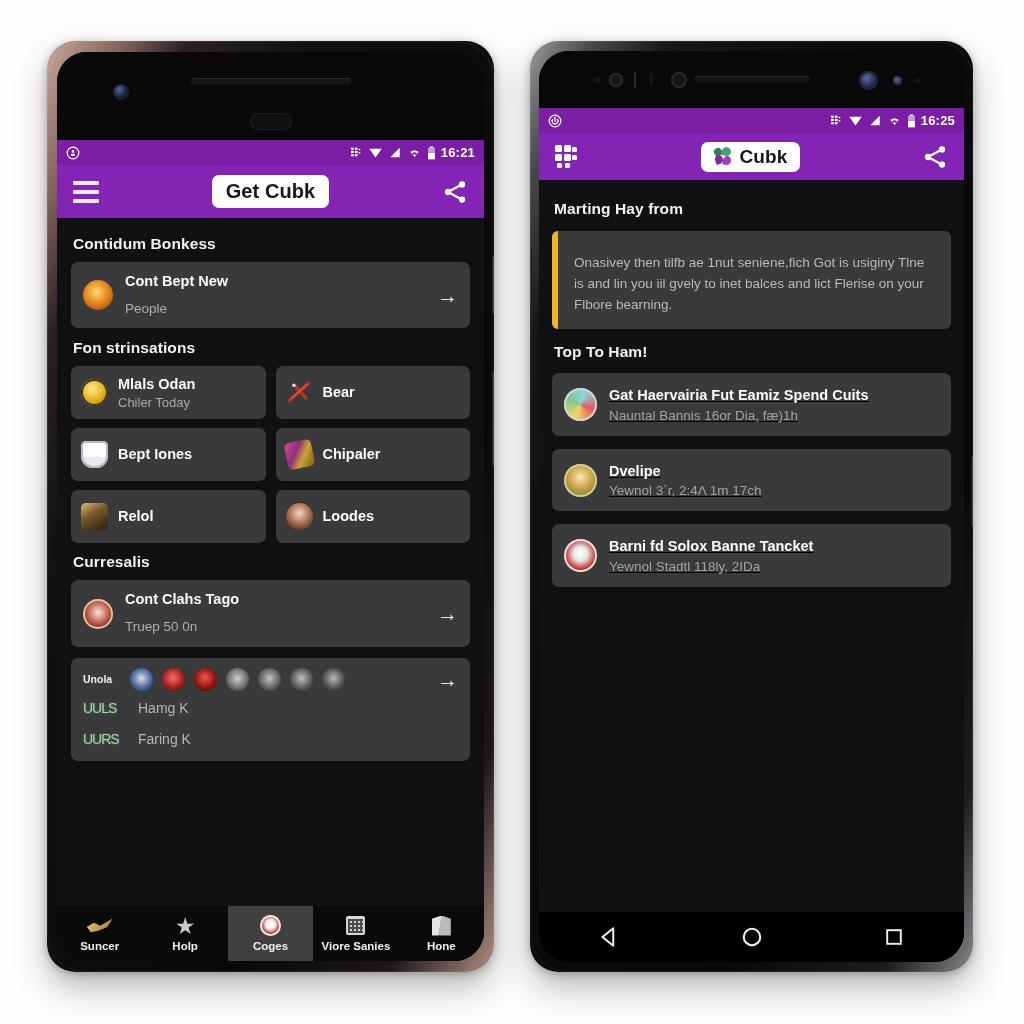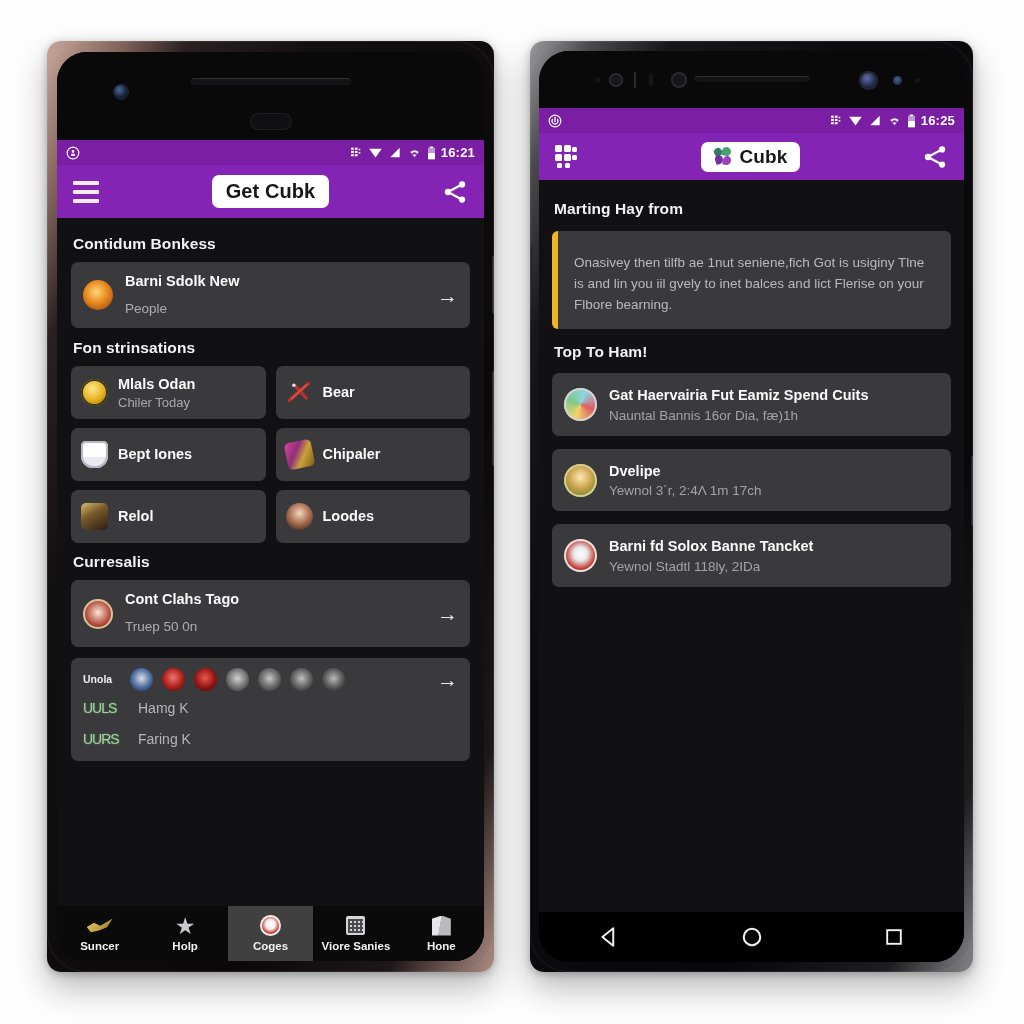--- a/index.html
+++ b/index.html
@@ -5,21 +5,21 @@
   * { box-sizing: border-box; margin: 0; padding: 0; }
   html, body {
     width: 1024px; height: 1024px;
     background: #ffffff;
     font-family: "Liberation Sans", sans-serif;
     overflow: hidden;
   }
   .stage { position: relative; width: 1024px; height: 1024px; background:#fefefe; }
 
   
-  .phone { position: absolute; border-radius: 14px; overflow: hidden; }
+  .phone { position: absolute; border-radius: 28px; overflow: hidden; }
   .phone::after{
     content:""; position:absolute; inset:0; border-radius:38px;
     box-shadow: inset 0 0 0 1px rgba(255,255,255,.08);
     pointer-events:none;
   }
   #phone-left {
     left: 47px; top: 41px; width: 447px; height: 931px;
     background: linear-gradient(115deg,#c9a79b 0%, #7d6058 9%, #2a2022 16%, #120f10 30%, #0a0809 70%, #1e1719 88%, #ad8d82 100%);
     padding: 11px 10px;
     box-shadow: 0 16px 34px rgba(0,0,0,.28), 0 2px 8px rgba(0,0,0,.25);
@@ -213,21 +213,21 @@
   
   .callout{
     background:#3a3a3c; border-radius:6px; display:flex; overflow:hidden; margin-bottom: 14px;
   }
   .callout-bar{ width:6px; background:#f0b429; flex:none; }
   .callout-text{
     padding: 22px 14px 13px 16px; color:#b9b9bd; font-size:13.5px; line-height:1.55;
   }
   .rrow{
     background:#3a3a3c; border-radius:7px; padding: 13px 12px;
-    display:flex; align-items:center; gap:12px; margin-bottom: 13px;
+    display:flex; align-items:center; gap:12px; margin-bottom: 13px; text-decoration: underline;
   }
   .rrow .avatar{ width:33px;height:33px; }
   .rrow-title{ color:#fbfbfc; font-size:14.5px; font-weight:bold; line-height:1.3; }
   .rrow-sub{ color:#a3a3a7; font-size:13.5px; margin-top:3px; }
 
   .navbar-android{
     position:absolute; left:0; right:0; bottom:0; height: 50px; background:#000;
     display:flex; align-items:center; justify-content:space-around;
   }
   .nb-back, .nb-home, .nb-recent { opacity:.95; }
@@ -308,21 +308,21 @@
           </svg>
         </div>
 
         <div class="content">
 
           <div class="section-title">Contidum Bonkess</div>
 
           <div class="row-card">
             <div class="avatar av1"></div>
             <div class="rc-text">
-              <div class="rc-title">Barni Sdolk New</div>
+              <div class="rc-title">Cont Bept New</div>
               <div class="rc-sub">People</div>
             </div>
             <div class="arrow">→</div>
           </div>
 
           <div class="section-title">Fon strinsations</div>
 
           <div class="tiles">
             <div class="tile">
               <div class="tile-ico ti-coin"></div>

